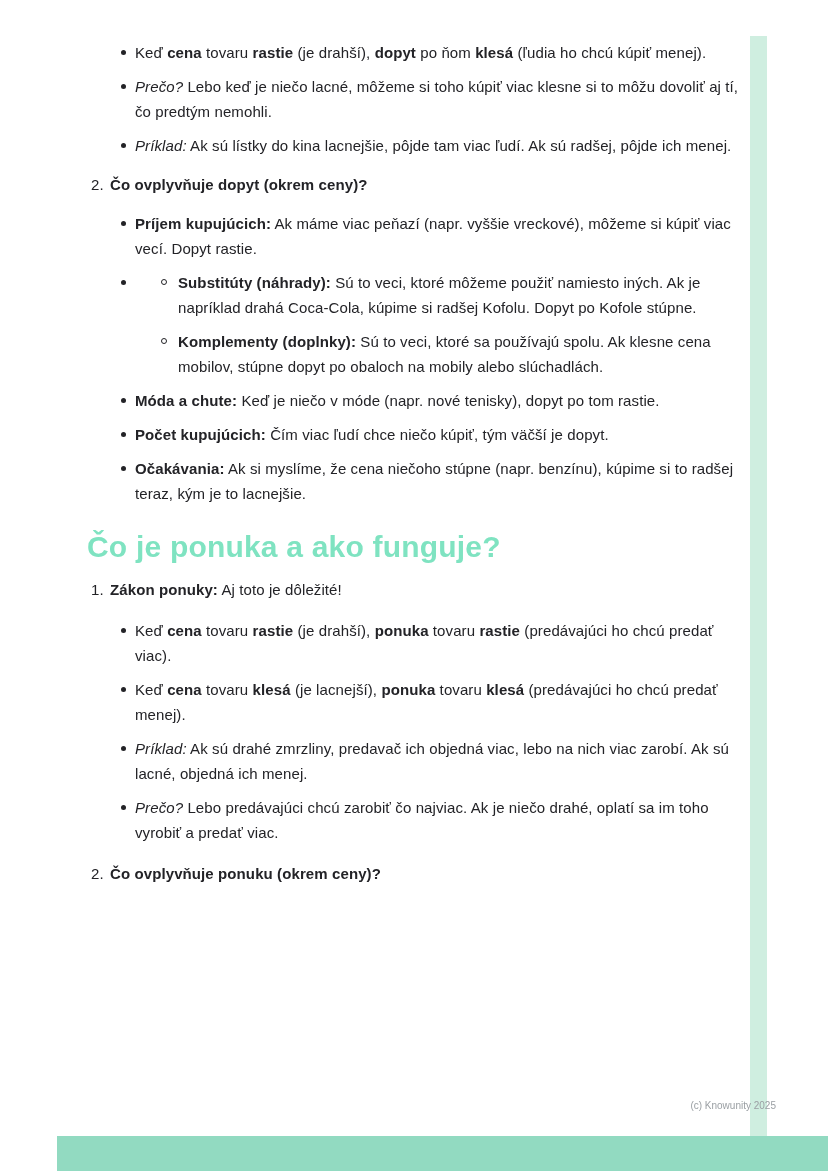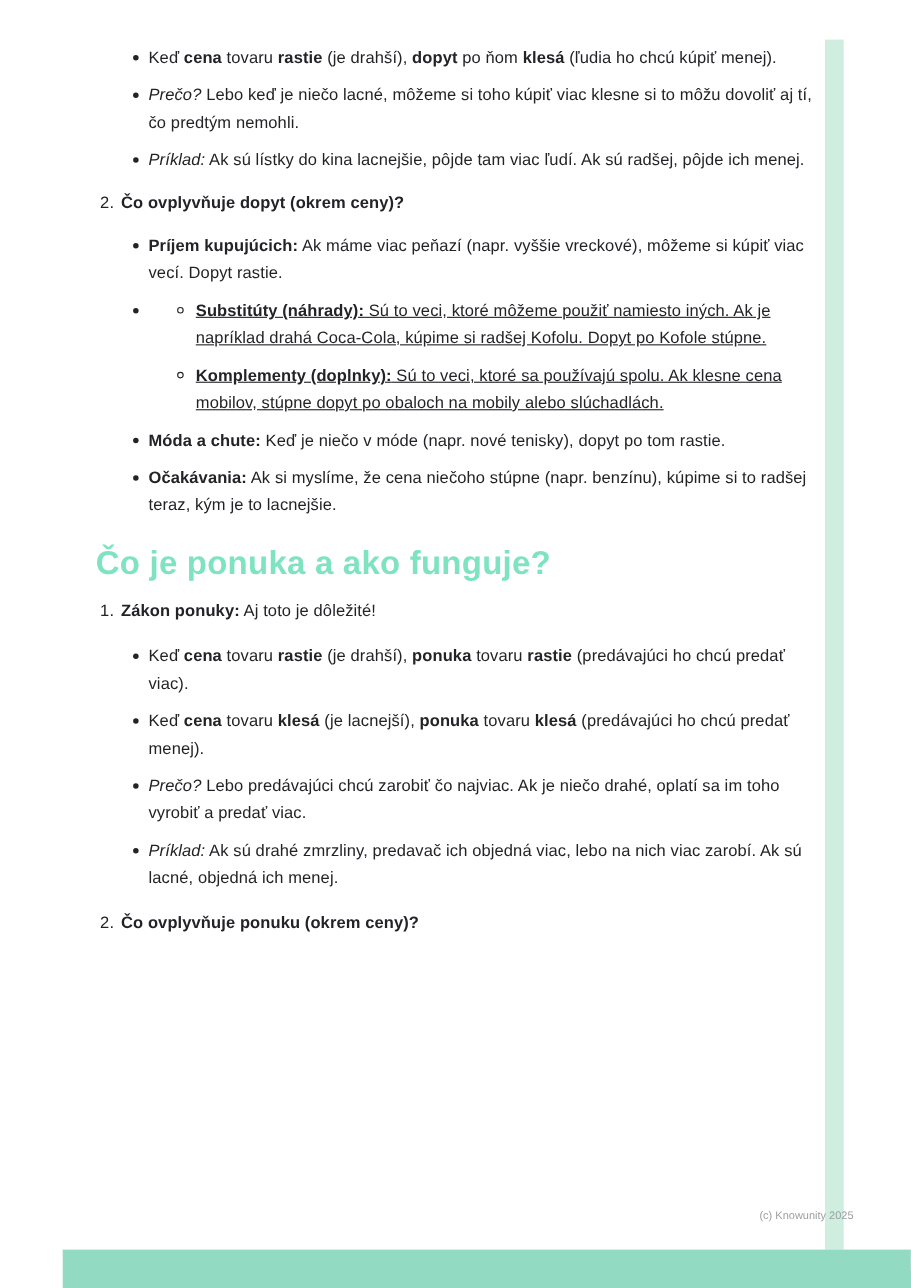--- a/index.html
+++ b/index.html
@@ -22,21 +22,21 @@
   ul { list-style:none; }
   .l1 { margin-left:33px; }
   .l1 > li { position:relative; padding-left:15px; margin-bottom:9px; }
   .l1 > li:last-child { margin-bottom:0; }
   .dot {
     position:absolute; left:1px; top:10px;
     width:5px; height:5px; border-radius:50%;
     background:var(--text-color, #232327);
   }
   .l2 { margin-left:26px; margin-top:8px; }
-  .l2 > li { position:relative; padding-left:17px; margin-bottom:9px;text-decoration:underline; }
+  .l2 > li { position:relative; padding-left:17px; margin-bottom:9px; }
   .l2 > li:last-child { margin-bottom:0; }
   .ring {
     position:absolute; left:0; top:9px;
     width:6px; height:6px; border-radius:50%;
     border:1.3px solid var(--text-color, #232327);
     background:transparent;
   }
   .num-item { display:flex; margin-left:4px; }
   .num-item.demand-factors { margin-top:14px; margin-bottom:14px; }
   .num-item.supply-law { margin-bottom:16px; }
@@ -115,20 +115,24 @@
             <div><span class="b">Komplementy (doplnky):</span><span> Sú to veci, ktoré sa používajú spolu. Ak klesne cena mobilov, stúpne dopyt po obaloch na mobily alebo slúchadlách.</span></div>
           </li>
         </ul>
       </li>
       <li>
         <span class="dot"></span>
         <div><span class="b">Móda a chute:</span><span> Keď je niečo v móde (napr. nové tenisky), dopyt po tom rastie.</span></div>
       </li>
       <li>
         <span class="dot"></span>
+        <div><span class="b">Počet kupujúcich:</span><span> Čím viac ľudí chce niečo kúpiť, tým väčší je dopyt.</span></div>
+      </li>
+      <li>
+        <span class="dot"></span>
         <div><span class="b">Očakávania:</span><span> Ak si myslíme, že cena niečoho stúpne (napr. benzínu), kúpime si to radšej teraz, kým je to lacnejšie.</span></div>
       </li>
     </ul>
 
     <h2 class="section-heading">Čo je ponuka a ako funguje?</h2>
 
 
     <div class="num-item supply-law">
       <span class="num-label">1.</span>
       <div><span class="b">Zákon ponuky:</span><span> Aj toto je dôležité!</span></div>
@@ -138,25 +142,25 @@
       <li>
         <span class="dot"></span>
         <div><span>Keď </span><span class="b">cena</span><span> tovaru </span><span class="b">rastie</span><span> (je drahší), </span><span class="b">ponuka</span><span> tovaru </span><span class="b">rastie</span><span> (predávajúci ho chcú predať viac).</span></div>
       </li>
       <li>
         <span class="dot"></span>
         <div><span>Keď </span><span class="b">cena</span><span> tovaru </span><span class="b">klesá</span><span> (je lacnejší), </span><span class="b">ponuka</span><span> tovaru </span><span class="b">klesá</span><span> (predávajúci ho chcú predať menej).</span></div>
       </li>
       <li>
         <span class="dot"></span>
-        <div><span class="i">Prečo?</span><span> Lebo predávajúci chcú zarobiť čo najviac. Ak je niečo drahé, oplatí sa im toho vyrobiť a predať viac.</span></div>
+        <div><span class="i">Príklad:</span><span> Ak sú drahé zmrzliny, predavač ich objedná viac, lebo na nich viac zarobí. Ak sú lacné, objedná ich menej.</span></div>
       </li>
       <li>
         <span class="dot"></span>
-        <div><span class="i">Príklad:</span><span> Ak sú drahé zmrzliny, predavač ich objedná viac, lebo na nich viac zarobí. Ak sú lacné, objedná ich menej.</span></div>
+        <div><span class="i">Prečo?</span><span> Lebo predávajúci chcú zarobiť čo najviac. Ak je niečo drahé, oplatí sa im toho vyrobiť a predať viac.</span></div>
       </li>
     </ul>
 
     <div class="num-item supply-factors">
       <span class="num-label">2.</span>
       <div><span class="b">Čo ovplyvňuje ponuku (okrem ceny)?</span></div>
     </div>
 
   </div>
 

